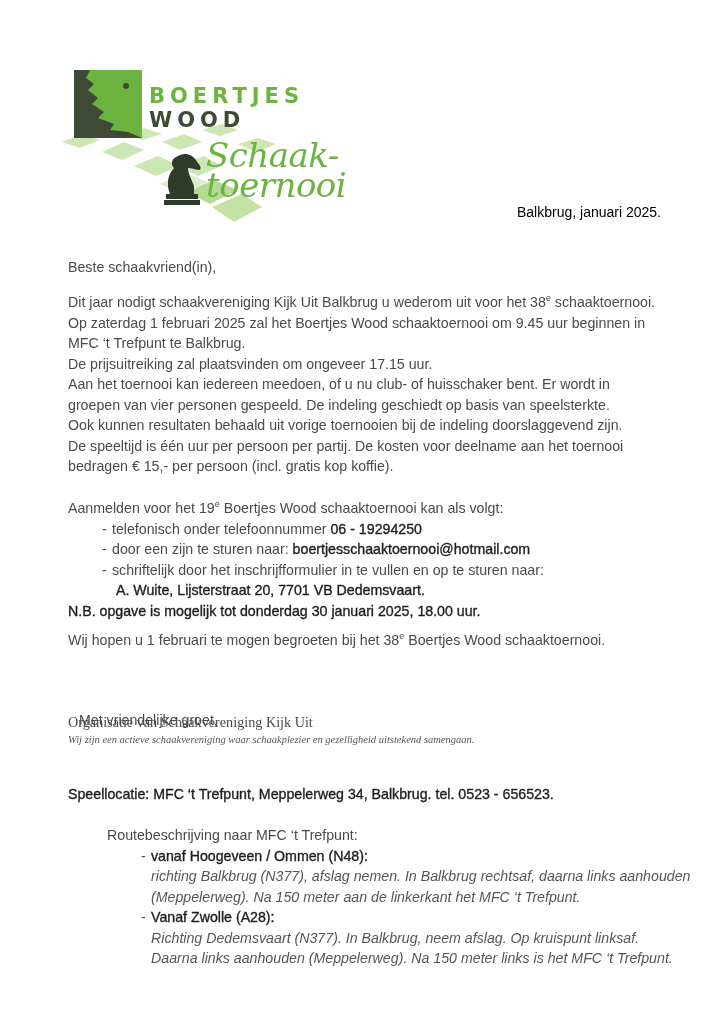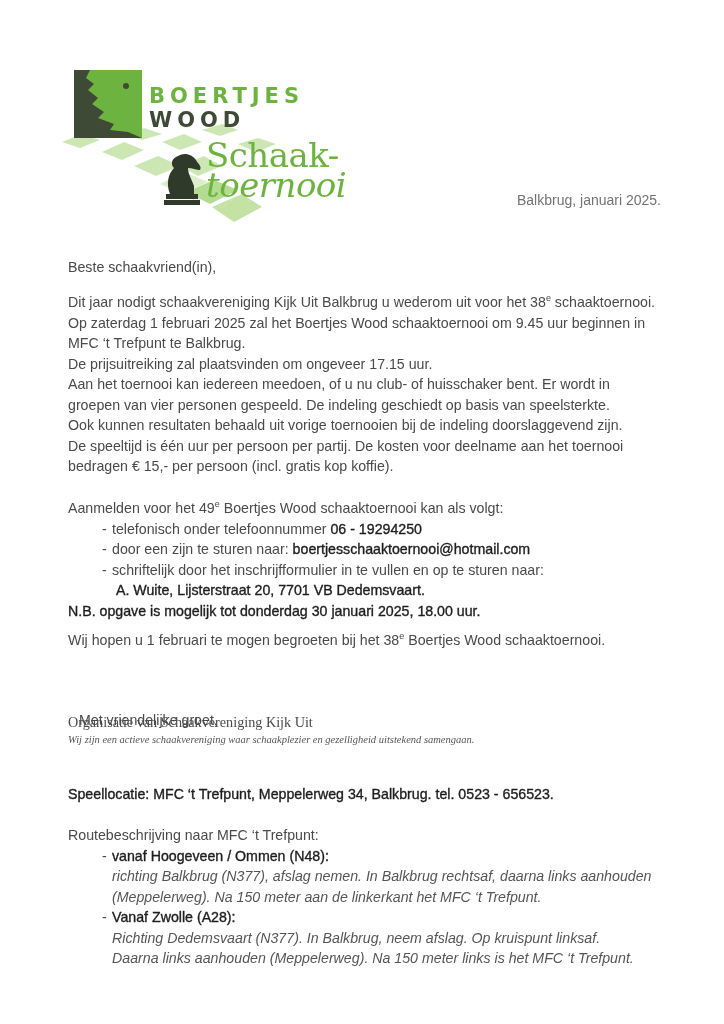--- a/index.html
+++ b/index.html
@@ -8,25 +8,25 @@
   .page { position: absolute; left: 0; top: 0; width: 724px; height: 1024px; }
 
   
   .logo { position: absolute; left: 62px; top: 62px; width: 300px; height: 170px; }
   .logo svg { position: absolute; left: 0; top: 0; }
   .logo-boertjes { position: absolute; left: 87px; top: 24px; font-family: "DejaVu Sans", sans-serif;
                    font-weight: bold; font-size: 21px; letter-spacing: 5px; color: #6cb33f; line-height: 1; }
   .logo-wood { position: absolute; left: 87px; top: 48px; font-family: "DejaVu Sans", sans-serif;
                font-weight: bold; font-size: 21px; letter-spacing: 5px; color: #3e4a36; line-height: 1; }
   .logo-schaak { position: absolute; left: 144px; top: 76px; font-family: "DejaVu Serif", serif;
-                 font-size: 34px; color: #6cb33f; line-height: 1; letter-spacing: -0.5px; }
+                 font-style: italic; font-size: 34px; color: #6cb33f; line-height: 1; letter-spacing: -0.5px; }
   .logo-toernooi { position: absolute; left: 144px; top: 106px; font-family: "DejaVu Serif", serif;
                    font-style: italic; font-size: 34px; color: #6cb33f; line-height: 1; letter-spacing: -0.5px; }
 
-  .date { position: absolute; right: 63px; top: 192px; font-size: 14px; color: #737373; }
+  .date { position: absolute; right: 63px; top: 204px; font-size: 14px; color: #000000; }
 
   .text { position: absolute; left: 68px; font-size: 14.2px; line-height: 20.5px; color: #4a4a4a; }
   .text p { margin: 0; }
   sup { font-size: 9px; vertical-align: 6px; line-height: 0; }
   .bold { color: #1e1e1e; font-weight: normal; -webkit-text-stroke: 0.35px #1e1e1e; }
   .list { margin: 0; padding: 0; list-style: none; }
   .list li { position: relative; padding-left: 44px; }
   .list li .dash { position: absolute; left: 34px; top: 0; }
   .indent { padding-left: 44px; }
   .italic { font-style: italic; color: #555555; }
@@ -88,21 +88,21 @@
 
   <div class="text" style="top:374px;">
     <p>Aan het toernooi kan iedereen meedoen, of u nu club- of huisschaker bent. Er wordt in</p>
     <p>groepen van vier personen gespeeld. De indeling geschiedt op basis van speelsterkte.</p>
     <p>Ook kunnen resultaten behaald uit vorige toernooien bij de indeling doorslaggevend zijn.</p>
     <p>De speeltijd is één uur per persoon per partij. De kosten voor deelname aan het toernooi</p>
     <p>bedragen € 15,- per persoon (incl. gratis kop koffie).</p>
   </div>
 
   <div class="text" style="top:498px;">
-    <p><span>Aanmelden voor het 49</span><sup>e</sup><span> Boertjes Wood schaaktoernooi kan als volgt:</span></p>
+    <p><span>Aanmelden voor het 19</span><sup>e</sup><span> Boertjes Wood schaaktoernooi kan als volgt:</span></p>
     <ul class="list">
       <li><span class="dash">-</span><span>telefonisch onder telefoonnummer </span><span class="bold">06 - 19294250</span></li>
       <li><span class="dash">-</span><span>door een zijn te sturen naar: </span><span class="bold">boertjesschaaktoernooi@hotmail.com</span></li>
       <li><span class="dash">-</span><span>schriftelijk door het inschrijfformulier in te vullen en op te sturen naar:</span></li>
     </ul>
     <p class="indent bold" style="padding-left:48px;">A. Wuite, Lijsterstraat 20, 7701 VB Dedemsvaart.</p>
     <p class="bold">N.B. opgave is mogelijk tot donderdag 30 januari 2025, 18.00 uur.</p>
   </div>
 
   <div class="text" style="top:630px;">
@@ -113,21 +113,21 @@
   </div>
   <div class="text" style="top:712px;font-family:Liberation Serif, serif;">
     <p>Organisatie van Schaakvereniging Kijk Uit</p>
     <p class="tagline">Wij zijn een actieve schaakvereniging waar schaakplezier en gezelligheid uitstekend samengaan.</p>
   </div>
 
   <div class="text" style="top:784px;">
     <p class="bold">Speellocatie: MFC ‘t Trefpunt, Meppelerweg 34, Balkbrug. tel. 0523 - 656523.</p>
   </div>
 
-  <div class="text" style="top:825px;">
+  <div class="text" style="top:825px;margin-left:39px;">
     <p>Routebeschrijving naar MFC ‘t Trefpunt:</p>
     <ul class="list">
       <li>
         <span class="dash">-</span>
         <div class="bold">vanaf Hoogeveen / Ommen (N48):</div>
         <div class="italic">richting Balkbrug (N377), afslag nemen. In Balkbrug rechtsaf, daarna links aanhouden</div>
         <div class="italic">(Meppelerweg). Na 150 meter aan de linkerkant het MFC ‘t Trefpunt.</div>
       </li>
       <li>
         <span class="dash">-</span>

